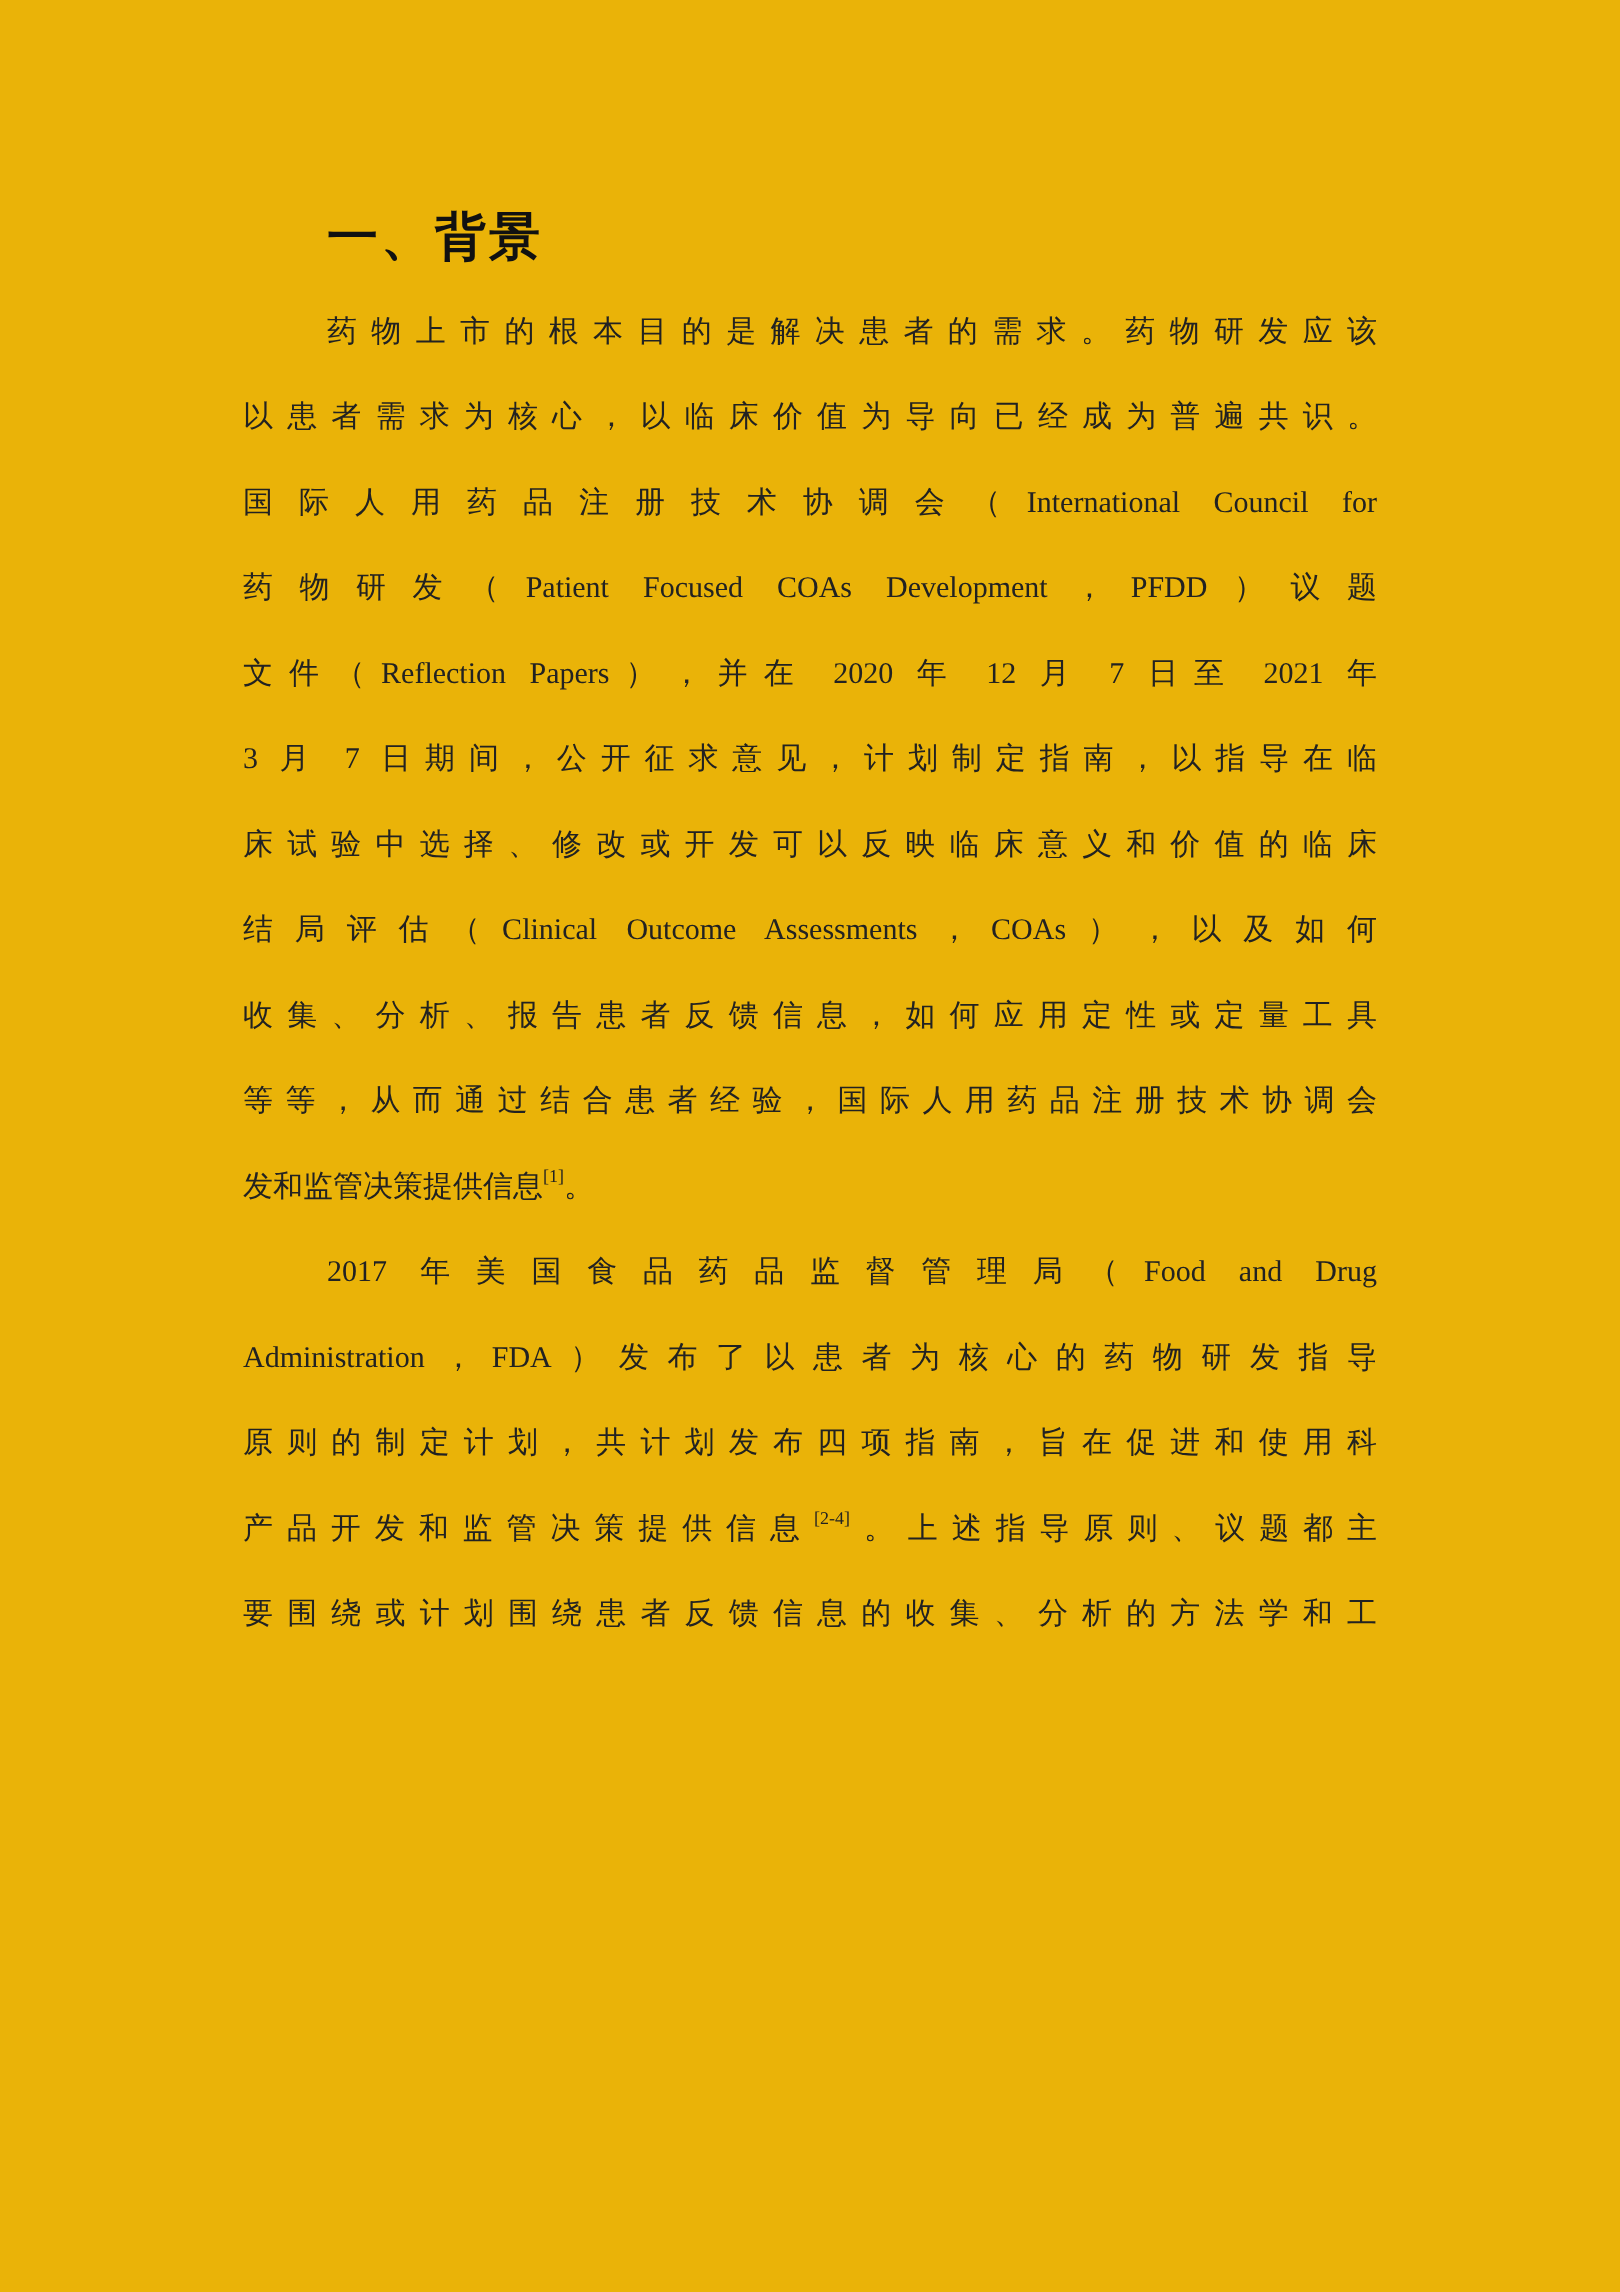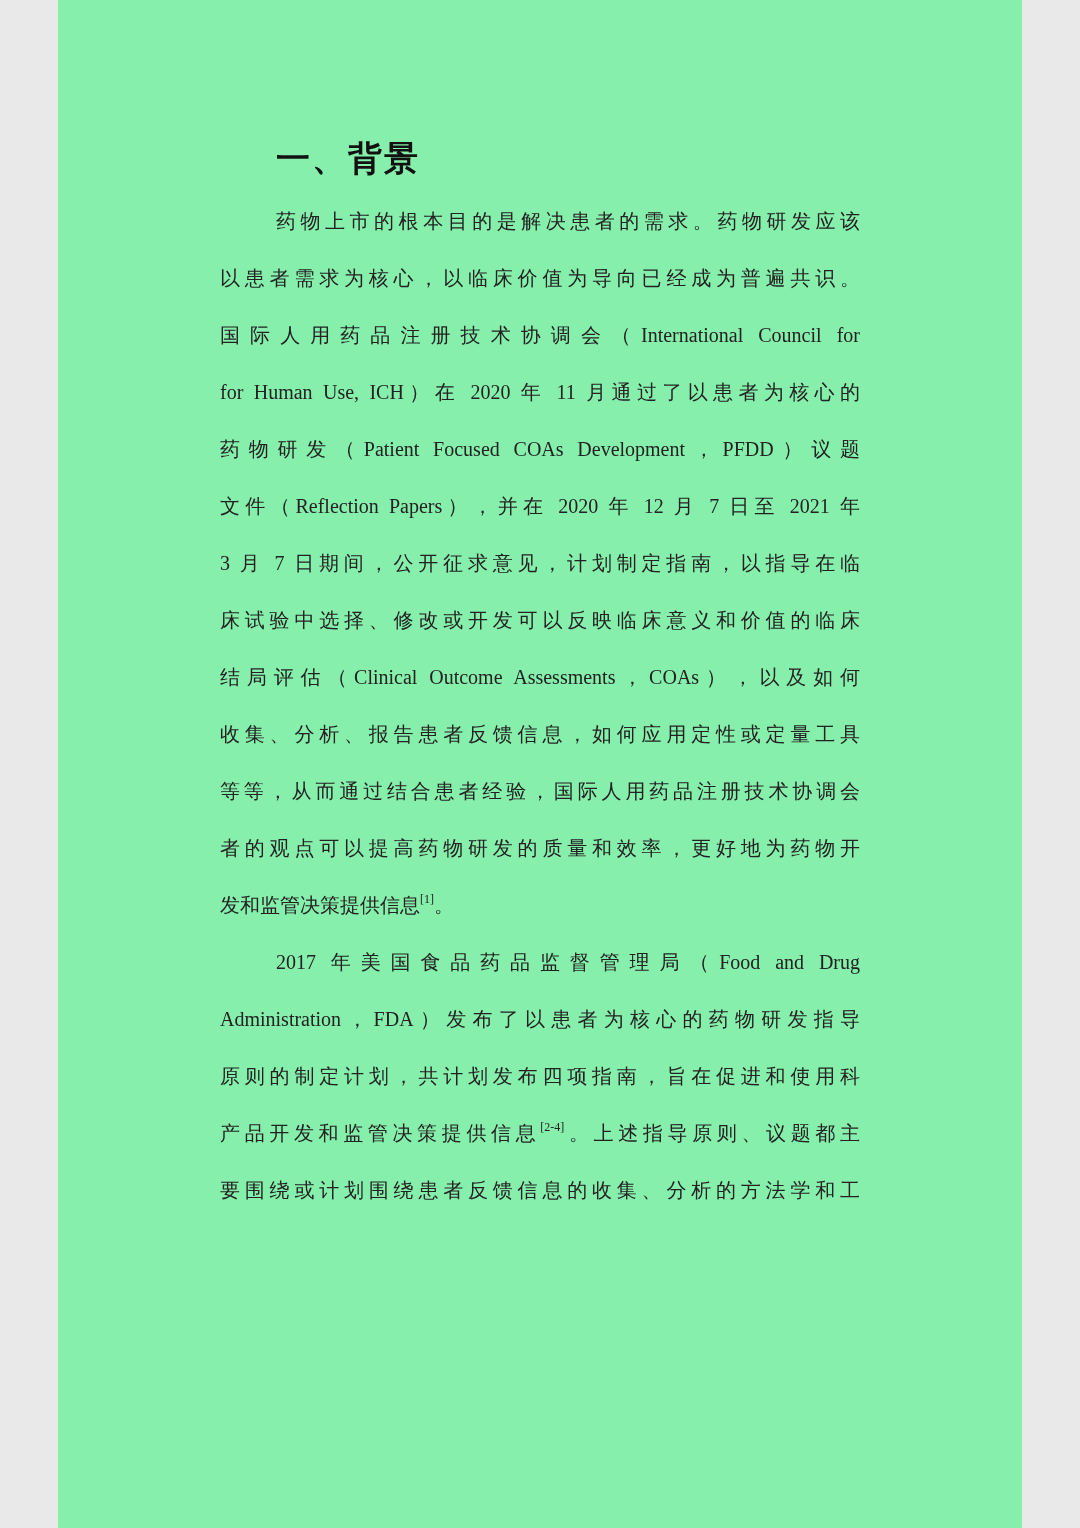--- a/index.html
+++ b/index.html
@@ -2,24 +2,24 @@
 <html><head>
 <meta charset="utf-8">
 <style>
   html, body {
     margin: 0;
     padding: 0;
     background: #e9e9e9;
   }
   .page {
     position: relative;
-    width: 964px;
+    width: 1080px;
     height: 1528px;
     margin: 0 auto;
-    background: #86efac;
+    background: #eab308;
     box-sizing: border-box;
     padding: 130px 162px 12px 162px;
     overflow: hidden;
     font-family: "Liberation Serif", "DejaVu Serif", serif;
     color: #1c1c1c;
   }
   .heading {
     font-family: "Liberation Sans", "DejaVu Sans", sans-serif;
     font-weight: 700;
     font-size: 34px;
@@ -56,29 +56,27 @@
 </head>
 <body>
 
 <div class="page">
   <h1 class="heading">一、背景</h1>
   <div class="body">
       <div class="para">
         <div class="line first">药物上市的根本目的是解决患者的需求。药物研发应该</div>
         <div class="line">以患者需求为核心，以临床价值为导向已经成为普遍共识。</div>
         <div class="line">国际人用药品注册技术协调会（International Council for</div>
-        <div class="line">for Human Use, ICH）在 2020 年 11 月通过了以患者为核心的</div>
         <div class="line">药物研发（Patient Focused COAs Development，PFDD）议题</div>
         <div class="line">文件（Reflection Papers），并在 2020 年 12 月 7 日至 2021 年</div>
         <div class="line">3 月 7 日期间，公开征求意见，计划制定指南，以指导在临</div>
         <div class="line">床试验中选择、修改或开发可以反映临床意义和价值的临床</div>
         <div class="line">结局评估（Clinical Outcome Assessments，COAs），以及如何</div>
         <div class="line">收集、分析、报告患者反馈信息，如何应用定性或定量工具</div>
         <div class="line">等等，从而通过结合患者经验，国际人用药品注册技术协调会</div>
-        <div class="line">者的观点可以提高药物研发的质量和效率，更好地为药物开</div>
         <div class="line last">发和监管决策提供信息<sup>[1]</sup>。</div>
       </div>
       <div class="para">
         <div class="line first">2017 年美国食品药品监督管理局（Food and Drug</div>
         <div class="line">Administration，FDA）发布了以患者为核心的药物研发指导</div>
         <div class="line">原则的制定计划，共计划发布四项指南，旨在促进和使用科</div>
         <div class="line">产品开发和监管决策提供信息<sup>[2-4]</sup>。上述指导原则、议题都主</div>
         <div class="line">要围绕或计划围绕患者反馈信息的收集、分析的方法学和工</div>
       </div>
     </div>

